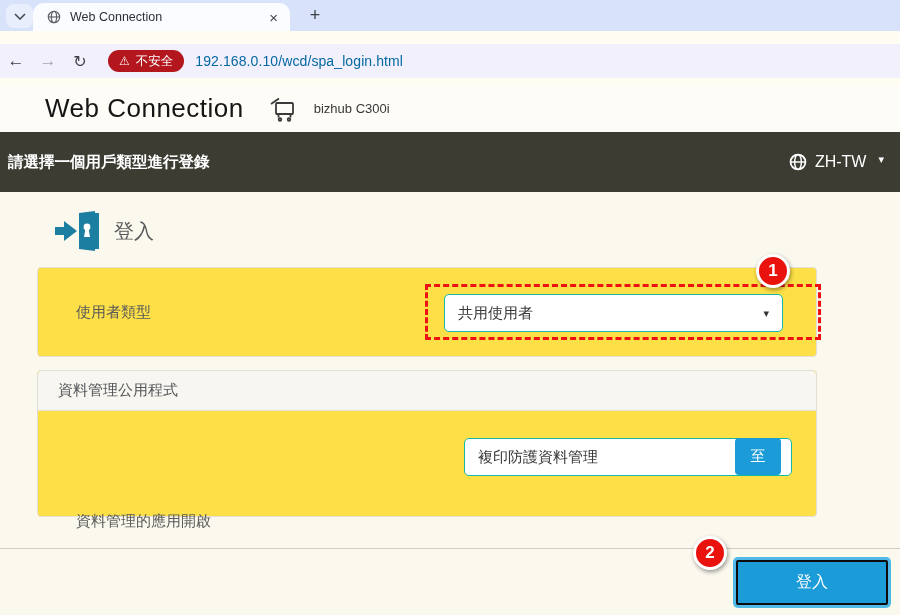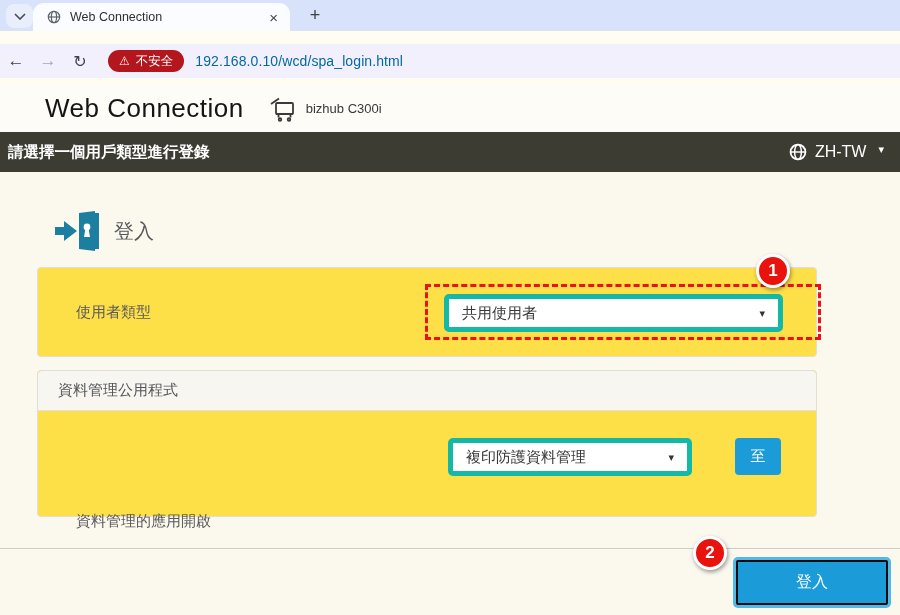--- a/index.html
+++ b/index.html
@@ -29,49 +29,49 @@
   .security-chip{margin-left:12px;height:22px;background:#b3161c;border-radius:12px;color:#fff;
     display:flex;align-items:center;padding:0 11px;gap:6px;font-size:12.5px;cursor:pointer;}
   .security-chip .warn{font-size:12px;line-height:1;}
   .url-text{margin-left:11px;font-size:14px;color:#0369a1;letter-spacing:.1px;cursor:text;}
   .gap-b{position:absolute;top:78px;left:0;right:0;height:6px;background:#fffdf2;}
   
   .site-header{position:absolute;top:84px;left:0;right:0;height:48px;background:#fdfcf6;
     display:flex;align-items:center;}
   .logo{margin-left:45px;font-size:26px;color:#151515;letter-spacing:.5px;}
   .printer-icon{margin-left:24px;display:flex;}
-  .device-name{margin-left:8px;font-size:13px;color:#38383a;}
+  .device-name{margin-left:16px;font-size:13px;color:#38383a;}
   
-  .banner{position:absolute;top:132px;left:0;right:0;height:40px;background:#3c3c33;
+  .banner{position:absolute;top:132px;left:0;right:0;height:60px;background:#3c3c33;
     display:flex;align-items:center;justify-content:space-between;
     padding:0 16px 0 8px;box-sizing:border-box;gap:38px;}
   .banner-msg{color:#fff;font-size:15.5px;font-weight:700;}
   .lang{display:flex;align-items:flex-start;gap:8px;color:#fff;font-size:16px;cursor:pointer;}
   .lang .caret{font-size:11px;padding-left:4px;}
   
   .login-head{position:absolute;left:54px;top:210px;display:flex;align-items:center;gap:14px;}
   .login-head .txt{font-size:20px;color:#58585a;}
   .card{position:absolute;left:37px;width:780px;background:#fde047;
     border:1px solid #e0ded6;border-radius:4px;box-sizing:border-box;}
   .card1{top:267px;height:90px;}
   .field-label{position:absolute;left:38px;top:50%;transform:translateY(-50%);
     font-size:15px;color:#5a5a5a;}
   .red-dash{position:absolute;left:387px;top:16px;width:390px;height:50px;
     border:3px dashed #ee1111;}
-  .select{position:absolute;height:38px;background:#fff;border:5px solid #14b8a6;
+  .select{position:absolute;height:38px;background:#fff;border:1px solid #14b8a6;
     border-radius:5px;display:flex;align-items:center;justify-content:space-between;
     padding:0 13px;box-sizing:border-box;font-size:15px;color:#38383a;cursor:pointer;}
   .select .caret{font-size:11px;color:#333;}
   .select1{left:406px;top:26px;width:339px;}
   .card2{top:370px;height:147px;}
   .card2-head{height:40px;background:#f7f6f0;border-bottom:1px solid #e3e1d9;
     border-radius:4px 4px 0 0;display:flex;align-items:center;padding-left:20px;
     font-size:15px;color:#55565a;box-sizing:border-box;}
   .label2{position:absolute;left:38px;top:98px;font-size:15px;color:#5a5a5a;margin-top:43px;}
-  .select2{left:410px;top:67px;width:244px;}
+  .select2{left:426px;top:67px;width:328px;}
   .go-btn{position:absolute;left:697px;top:67px;width:46px;height:37px;background:#1b9bd7;
     border-radius:4px;color:#fff;font-size:15px;display:flex;align-items:center;
     justify-content:center;cursor:pointer;}
   .divider{position:absolute;left:0;right:0;top:548px;border-top:1px solid #cfcdc5;}
   .login-btn{position:absolute;left:736px;top:560px;width:152px;height:45px;background:#1b9bd7;
     border:2px solid #0c0c0c;box-shadow:0 0 0 3px rgba(72,181,230,.95);border-radius:2px;
     color:#fff;font-size:16px;display:flex;align-items:center;justify-content:center;
     box-sizing:border-box;cursor:pointer;}
   .badge{position:absolute;width:34px;height:34px;border-radius:50%;background:#e9120d;
     border:3px solid #fff;box-sizing:border-box;color:#fff;font-weight:bold;font-size:17px;

